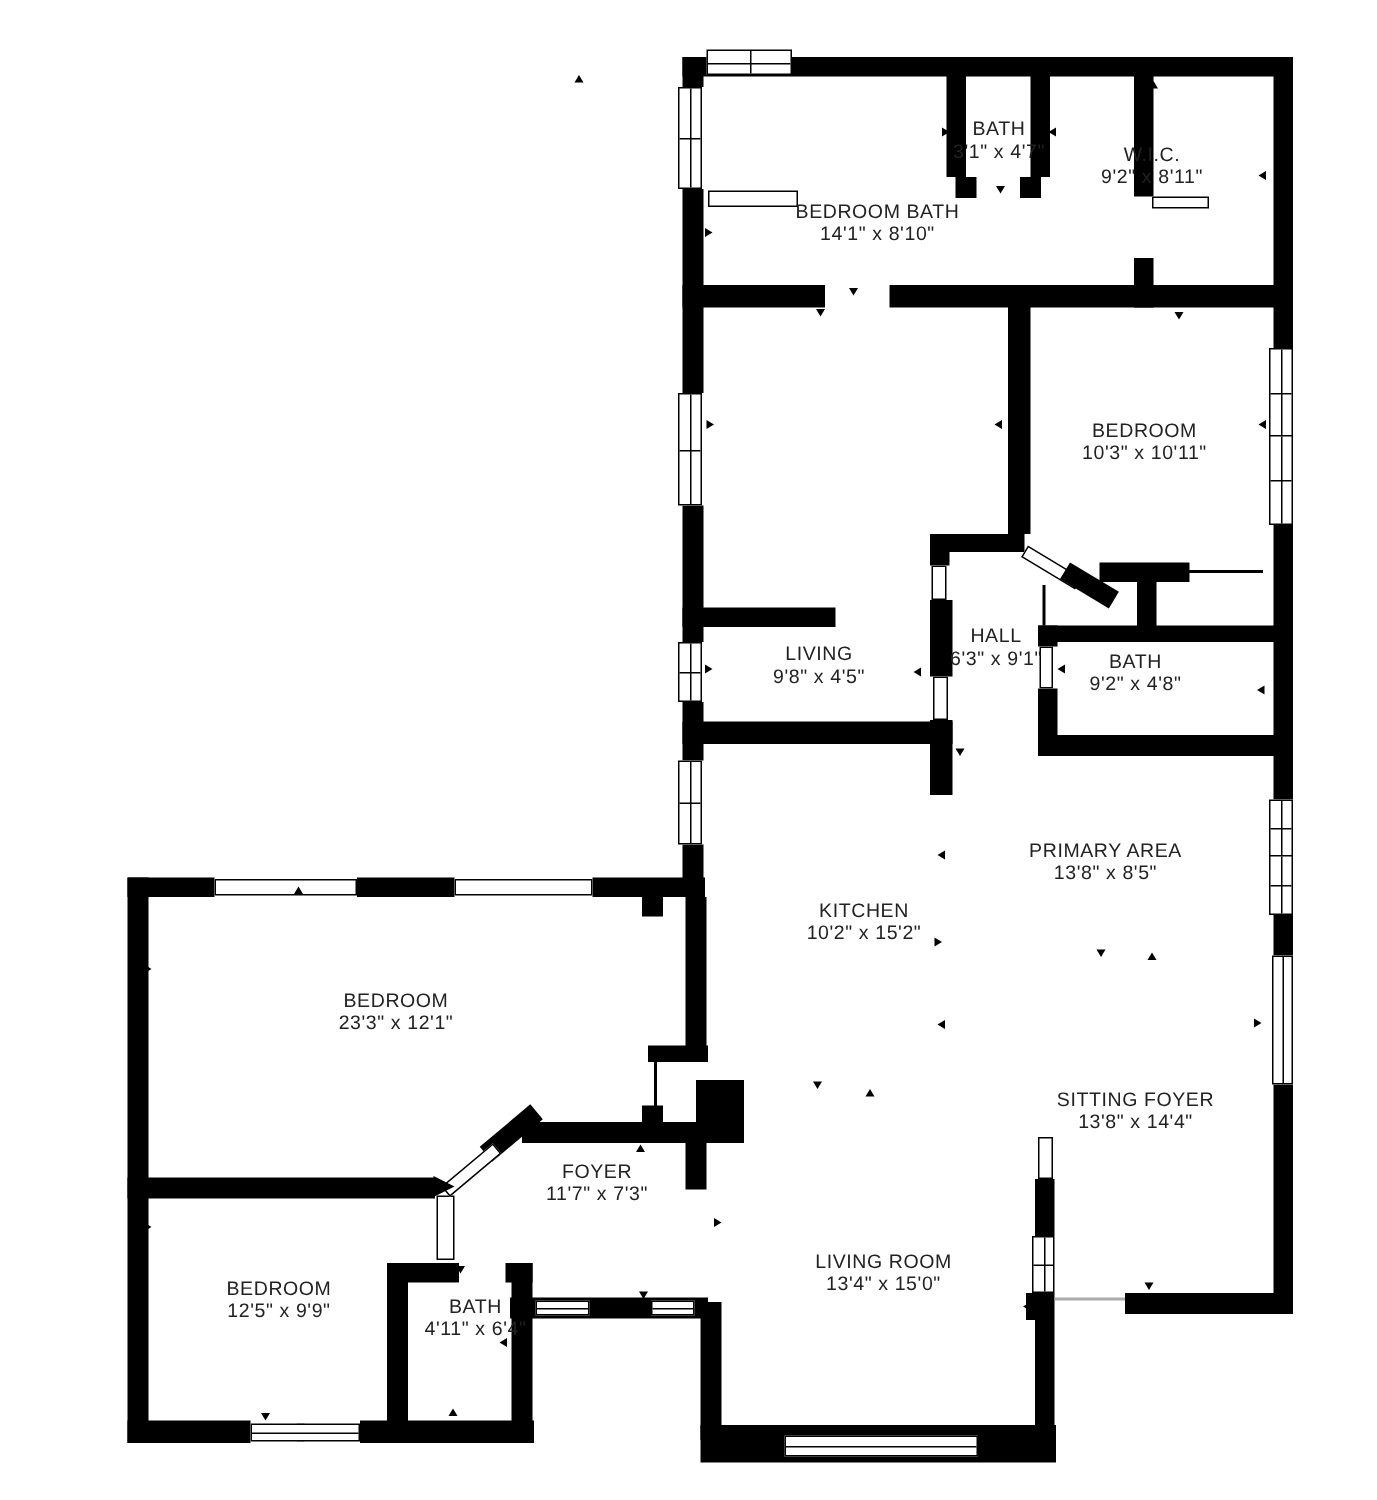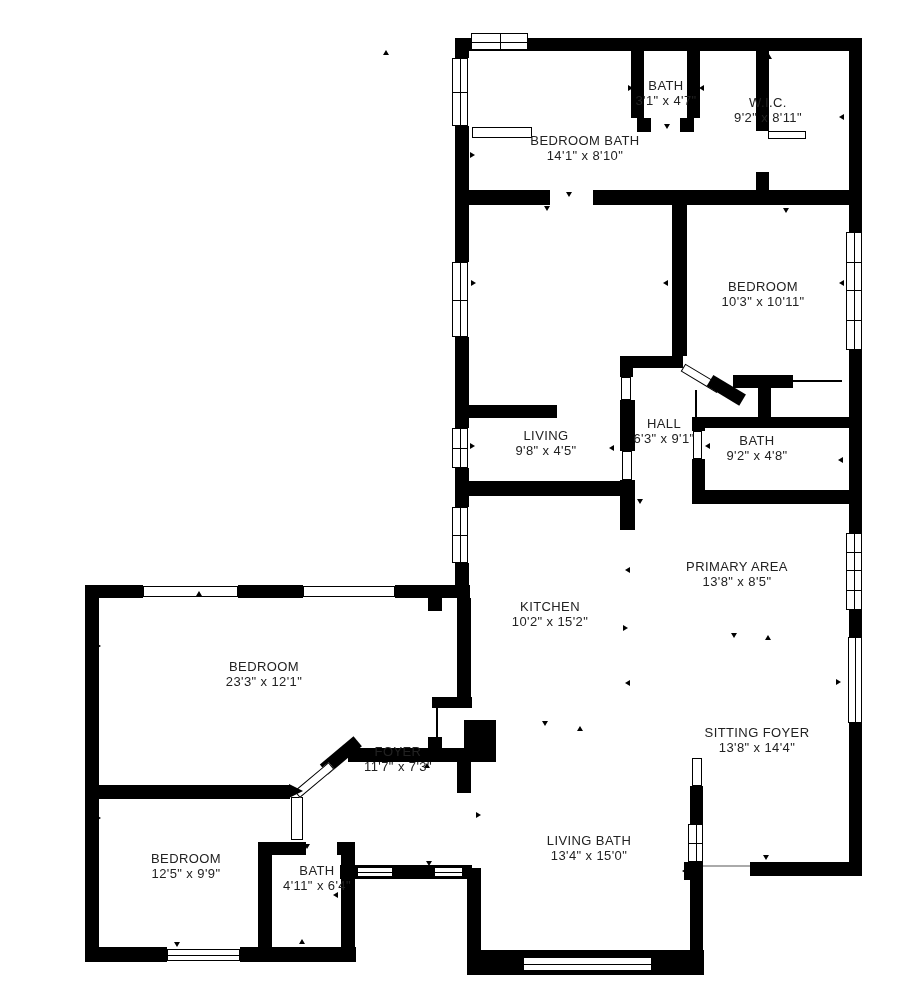--- a/index.html
+++ b/index.html
@@ -191,45 +191,45 @@
     <div class="dm">9'8" x 4'5"</div>
   </div>
   <div class="room-label" style="left:664px;top:416px">
     <div class="nm">HALL</div>
     <div class="dm">6'3" x 9'1"</div>
   </div>
   <div class="room-label" style="left:757px;top:433px">
     <div class="nm">BATH</div>
     <div class="dm">9'2" x 4'8"</div>
   </div>
-  <div class="room-label" style="left:550px;top:599px">
+  <div class="room-label" style="left:576px;top:599px">
     <div class="nm">KITCHEN</div>
     <div class="dm">10'2" x 15'2"</div>
   </div>
   <div class="room-label" style="left:737px;top:559px">
     <div class="nm">PRIMARY AREA</div>
     <div class="dm">13'8" x 8'5"</div>
   </div>
   <div class="room-label" style="left:264px;top:659px">
     <div class="nm">BEDROOM</div>
     <div class="dm">23'3" x 12'1"</div>
   </div>
   <div class="room-label" style="left:757px;top:725px">
     <div class="nm">SITTING FOYER</div>
     <div class="dm">13'8" x 14'4"</div>
   </div>
-  <div class="room-label" style="left:398px;top:744px">
+  <div class="room-label" style="left:398px;top:773px">
     <div class="nm">FOYER</div>
     <div class="dm">11'7" x 7'3"</div>
   </div>
   <div class="room-label" style="left:186px;top:851px">
     <div class="nm">BEDROOM</div>
     <div class="dm">12'5" x 9'9"</div>
   </div>
   <div class="room-label" style="left:317px;top:863px">
     <div class="nm">BATH</div>
     <div class="dm">4'11" x 6'4"</div>
   </div>
   <div class="room-label" style="left:589px;top:833px">
-    <div class="nm">LIVING BATH</div>
+    <div class="nm">LIVING ROOM</div>
     <div class="dm">13'4" x 15'0"</div>
   </div>
 </div>
 
 </body></html>

